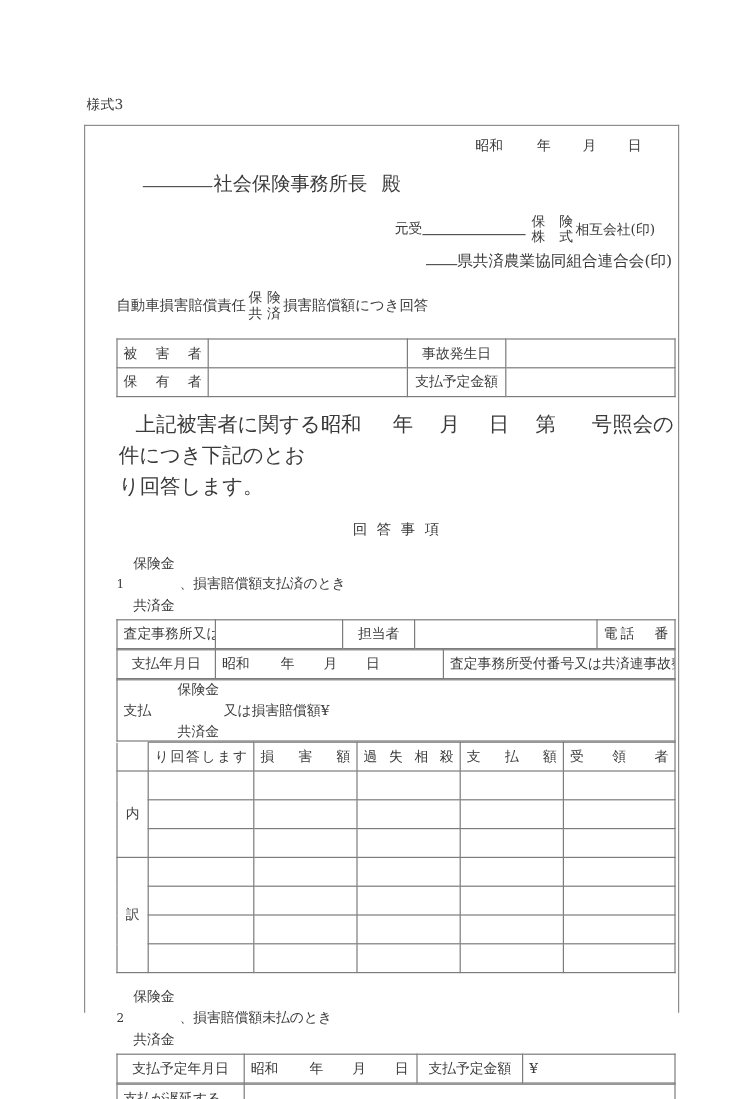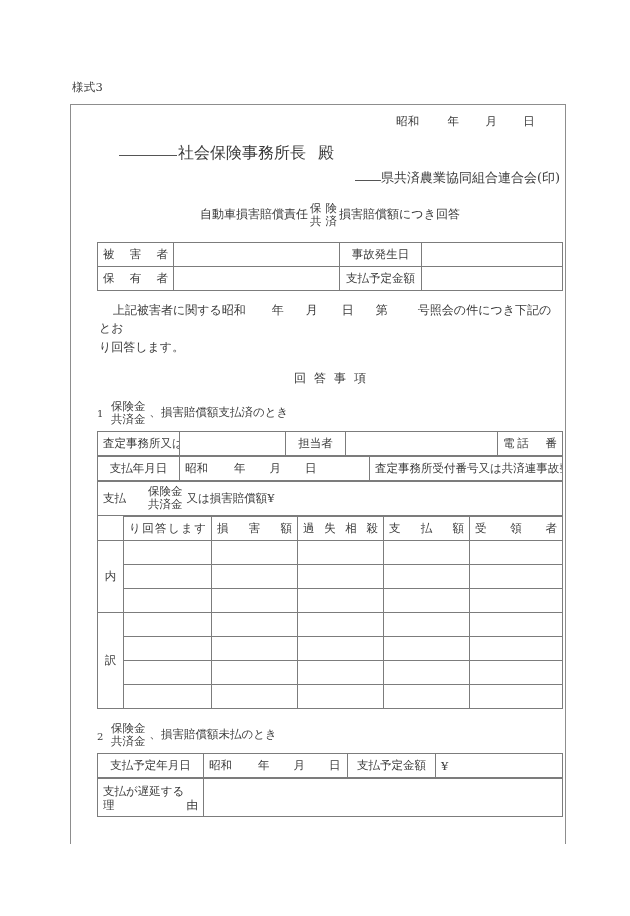--- a/index.html
+++ b/index.html
@@ -118,21 +118,20 @@
     border-bottom: 1px solid #555;
     height: 11px;
     vertical-align: 1px;
   }
 
   
   .doc-title {
     margin-top: 15px;
     display: flex;
     align-items: center;
-    justify-content: center;
     font-size: 12px;
     line-height: 1.1;
   }
 
   
   table.grid {
     border-collapse: collapse;
     width: 100%;
     table-layout: fixed;
   }
@@ -152,21 +151,21 @@
     text-align-last: justify;
     padding: 1px 7px;
   }
   td.blank { background: #fff; }
 
   .t-victim { margin-top: 14px; }
 
   
   .para {
     margin-top: 10px;
-    font-size: 12px;
+    font-size: 17px;
     line-height: 1.55;
     padding-left: 2px;
   }
   .para .ind { display:inline-block; width: 14px; }
   .para .g1 { display:inline-block; width: 26px; }
   .para .g2 { display:inline-block; width: 22px; }
   .para .g3 { display:inline-block; width: 24px; }
   .para .g4 { display:inline-block; width: 30px; }
 
   .answer-head {
@@ -197,20 +196,21 @@
 
   
   .cell-stack {
     display: inline-flex;
     flex-direction: column;
     line-height: 1.15;
     text-align: center;
     vertical-align: middle;
     margin: 0 4px;
     font-size: 11.5px;
+    gap: 22px;
   }
 
   td.two-line {
     white-space: normal;
     line-height: 1.25;
     padding: 2px 5px;
     height: 36px;
   }
 
   td.vlabel {
@@ -240,20 +240,31 @@
   <div class="inner">
 
     <div class="era-line">
       <span>昭和</span><span class="gap-l"></span><span>年</span><span class="gap-m"></span><span>月</span><span class="gap-m"></span><span>日</span>
     </div>
 
     <div class="addressee">
       <span class="blank-line"></span><span>社会保険事務所長</span><span class="space"></span><span>殿</span>
     </div>
 
+    <div class="company-block">
+      <div class="company-row">
+        <span class="lead">元受</span>
+        <span class="ul"></span>
+        <span class="stack">
+          <span>保　険</span>
+          <span>株　式</span>
+        </span>
+        <span>相互会社(印)</span>
+      </div>
+    </div>
     <div class="coop-row">
       <span class="ul2"></span><span>県共済農業協同組合連合会(印)</span>
     </div>
 
     <div class="doc-title">
       <span>自動車損害賠償責任</span>
       <span class="stack">
         <span>保</span>
         <span>共</span>
       </span>

